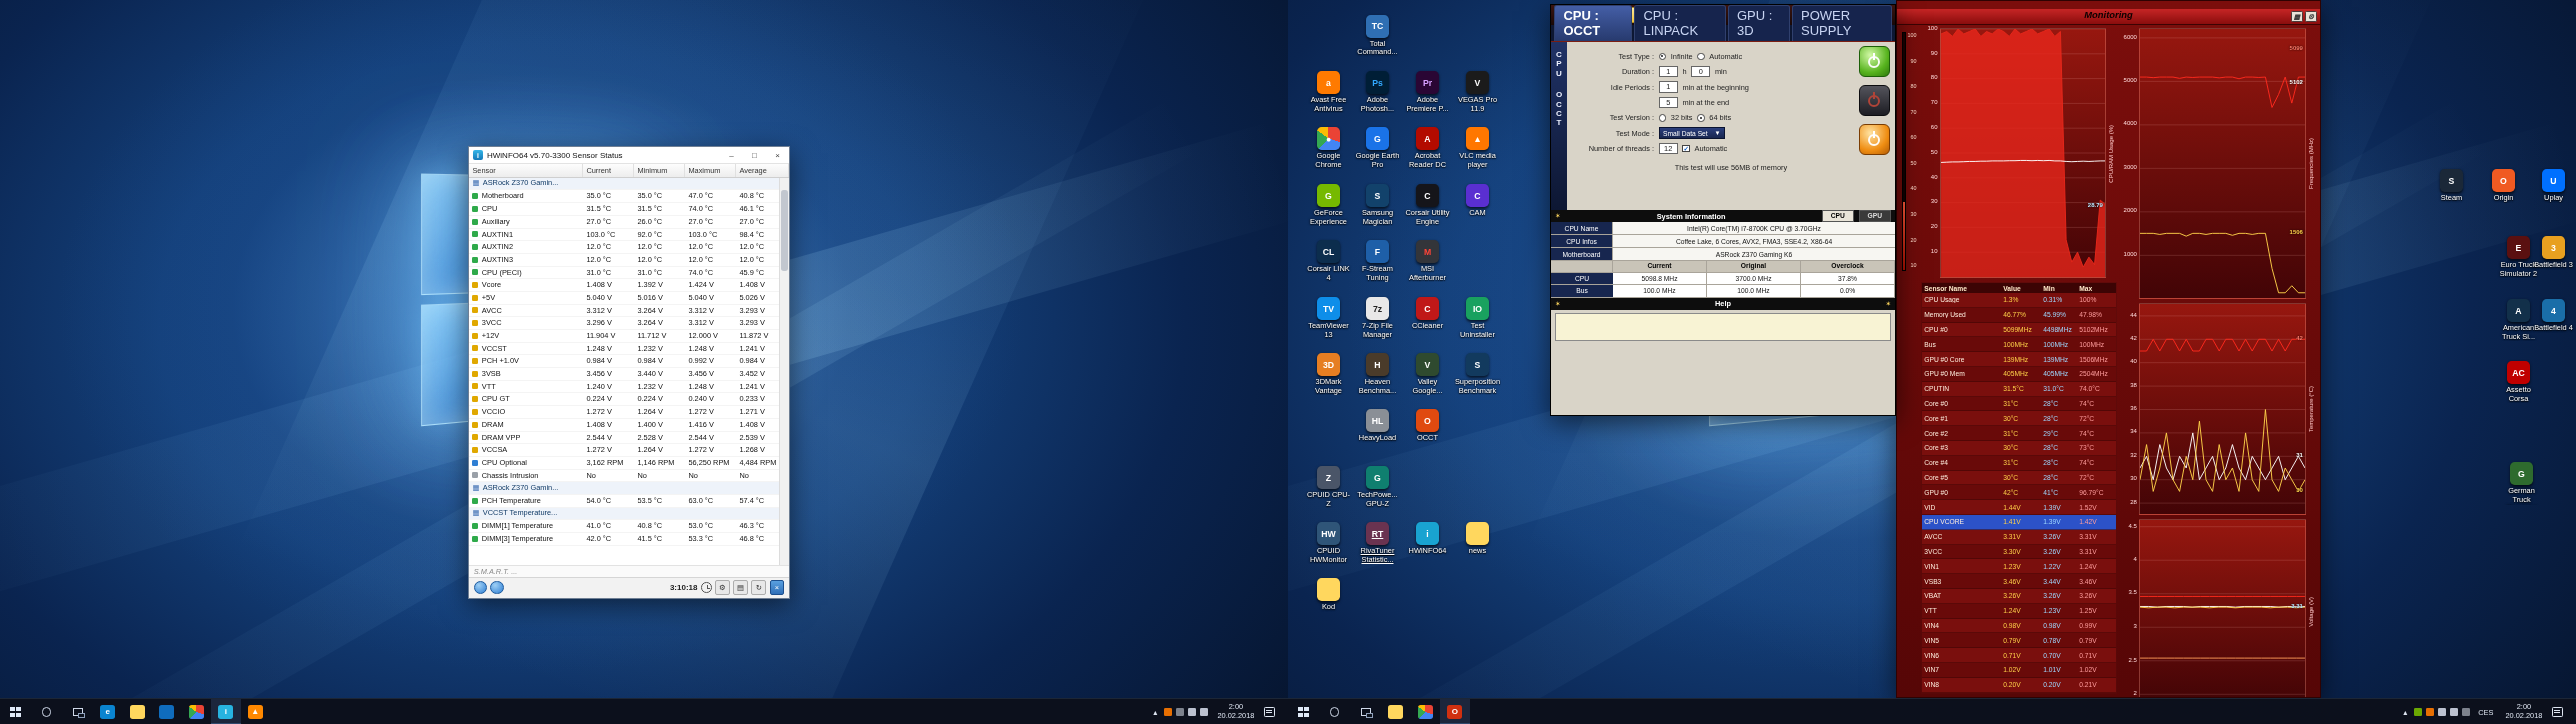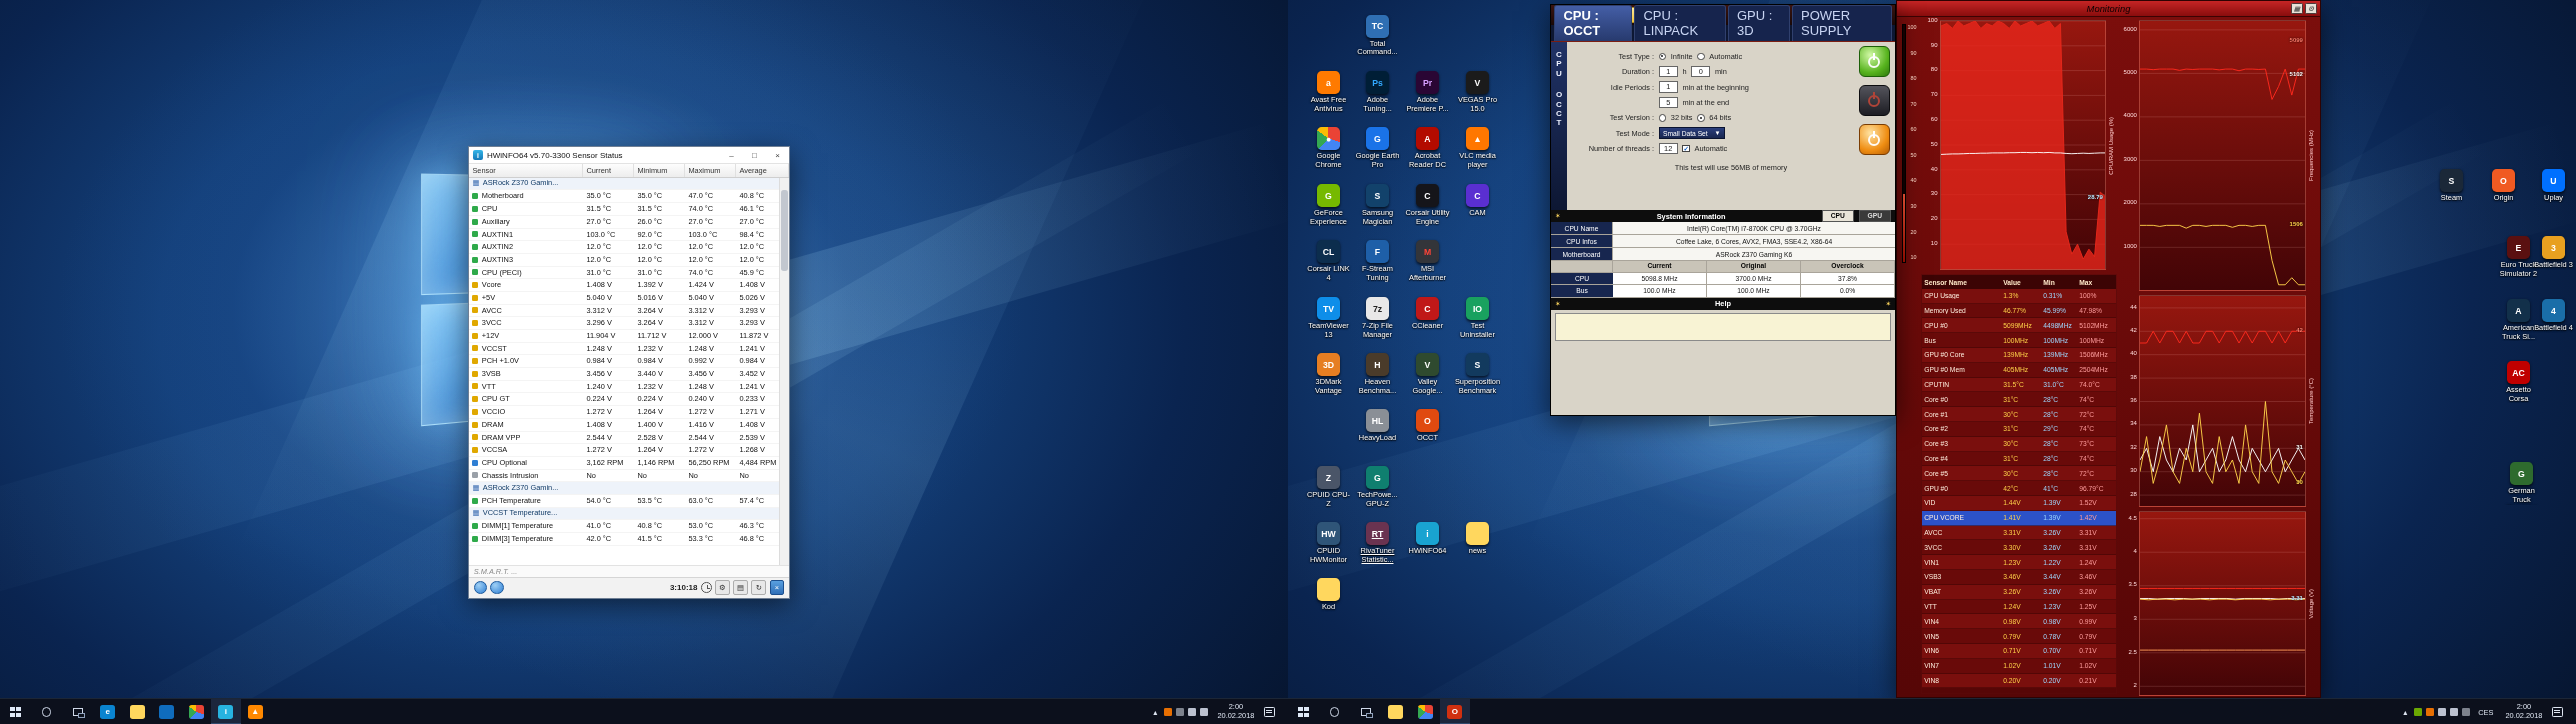--- a/index.html
+++ b/index.html
@@ -152,22 +152,22 @@
   .ft{display:grid;grid-template-columns:62px 1fr 1fr 1fr;}
   .ft .h{background:#c9c4b8;font-weight:bold;text-align:center;line-height:10.7px;border:0.7px solid #a9a49a;border-width:0 0.7px 0.7px 0;font-size:6.7px;}
   .ft .l{background:#17264f;color:#fff;text-align:center;line-height:11.4px;border-bottom:0.7px solid #a9a49a;font-size:6.7px;}
   .ft .d{background:#fff;text-align:center;line-height:11.4px;border:0.7px solid #a9a49a;border-width:0 0.7px 0.7px 0;font-size:6.7px;color:#111;}
   .help-box{height:28px;background:#f8f3d4;border:0.7px solid #8a8a8a;margin:3.4px 4px;}
 
   
   .mon{position:absolute;left:1896px;top:0;width:425px;height:698px;border:0.7px solid #2e0202;z-index:9;
       background:linear-gradient(180deg,#7c0e0c,#560606);box-shadow:0 6.7px 25.5px rgba(0,0,0,.6);
       display:flex;flex-direction:column;}
-  .mon-title{height:16px;background:linear-gradient(#c62525,#8a0d0d);display:flex;align-items:center;justify-content:center;
-      color:#0c0000;font-weight:normal;font-style:italic;font-size:9.4px;position:relative;border-bottom:0.7px solid #3c0303;}
+  .mon-title{height:16px;background:linear-gradient(#c62525,#8a0d0d);display:flex;align-items:flex-start;justify-content:center;
+      color:#0c0000;font-weight:bold;font-style:italic;font-size:9.4px;position:relative;border-bottom:0.7px solid #3c0303;margin-top:8px;}
   .mon-tbtns{position:absolute;right:3.4px;top:2px;display:flex;gap:2.7px;}
   .mon-tbtn{width:11.4px;height:11.4px;background:#e8e2d8;border:0.7px solid #4a3a3a;border-radius:1.3px;font-size:6.7px;
       display:flex;align-items:center;justify-content:center;color:#333;}
   .mon-body{flex:1;display:flex;padding:3.4px;gap:3.4px;overflow:hidden;}
   .mon-gauge{width:19px;position:relative;height:250px;}
   .gbar{position:absolute;left:1.3px;top:4px;width:4.7px;height:239px;background:linear-gradient(180deg,#1c0000,#0d0000);
       border:0.7px solid #000;}
   .gfill{position:absolute;left:0;right:0;bottom:0;height:29%;background:linear-gradient(180deg,#ff5a3a,#a80f00);}
   .gtick{position:absolute;right:0.7px;font-size:5.4px;color:#ffd9c9;}
   .mon-left{width:196px;display:flex;flex-direction:column;gap:4px;}
@@ -225,29 +225,29 @@
     <div class="dicon" style="left: 1354px; top: 14.8px; width: 47px;">
       <div class="dico" style="background: rgb(47, 111, 179);">TC</div>
       <div class="dlbl">Total Command...</div>
     </div>
     <div class="dicon" style="left: 1305px; top: 71px; width: 47px;">
       <div class="dico" style="background: rgb(255, 122, 0);">a</div>
       <div class="dlbl">Avast Free Antivirus</div>
     </div>
     <div class="dicon" style="left: 1354px; top: 71px; width: 47px;">
       <div class="dico" style="background: rgb(0, 30, 54); color: rgb(49, 168, 255);">Ps</div>
-      <div class="dlbl">Adobe Tuning...</div>
+      <div class="dlbl">Adobe Photosh...</div>
     </div>
     <div class="dicon" style="left: 1404px; top: 71px; width: 47px;">
       <div class="dico" style="background: rgb(42, 6, 52); color: rgb(214, 161, 255);">Pr</div>
       <div class="dlbl">Adobe Premiere P...</div>
     </div>
     <div class="dicon" style="left: 1454px; top: 71px; width: 47px;">
       <div class="dico" style="background: rgb(27, 27, 27);">V</div>
-      <div class="dlbl">VEGAS Pro 15.0</div>
+      <div class="dlbl">VEGAS Pro 11.9</div>
     </div>
     <div class="dicon" style="left: 1305px; top: 127px; width: 47px;">
       <div class="dico" style="background: conic-gradient(rgb(234, 67, 53) 0deg, rgb(234, 67, 53) 30%, rgb(66, 133, 244) 30%, rgb(66, 133, 244) 62%, rgb(52, 168, 83) 62%, rgb(52, 168, 83) 85%, rgb(251, 188, 5) 85%);">●</div>
       <div class="dlbl">Google Chrome</div>
     </div>
     <div class="dicon" style="left: 1354px; top: 127px; width: 47px;">
       <div class="dico" style="background: rgb(26, 115, 232);">G</div>
       <div class="dlbl">Google Earth Pro</div>
     </div>
     <div class="dicon" style="left: 1404px; top: 127px; width: 47px;">

